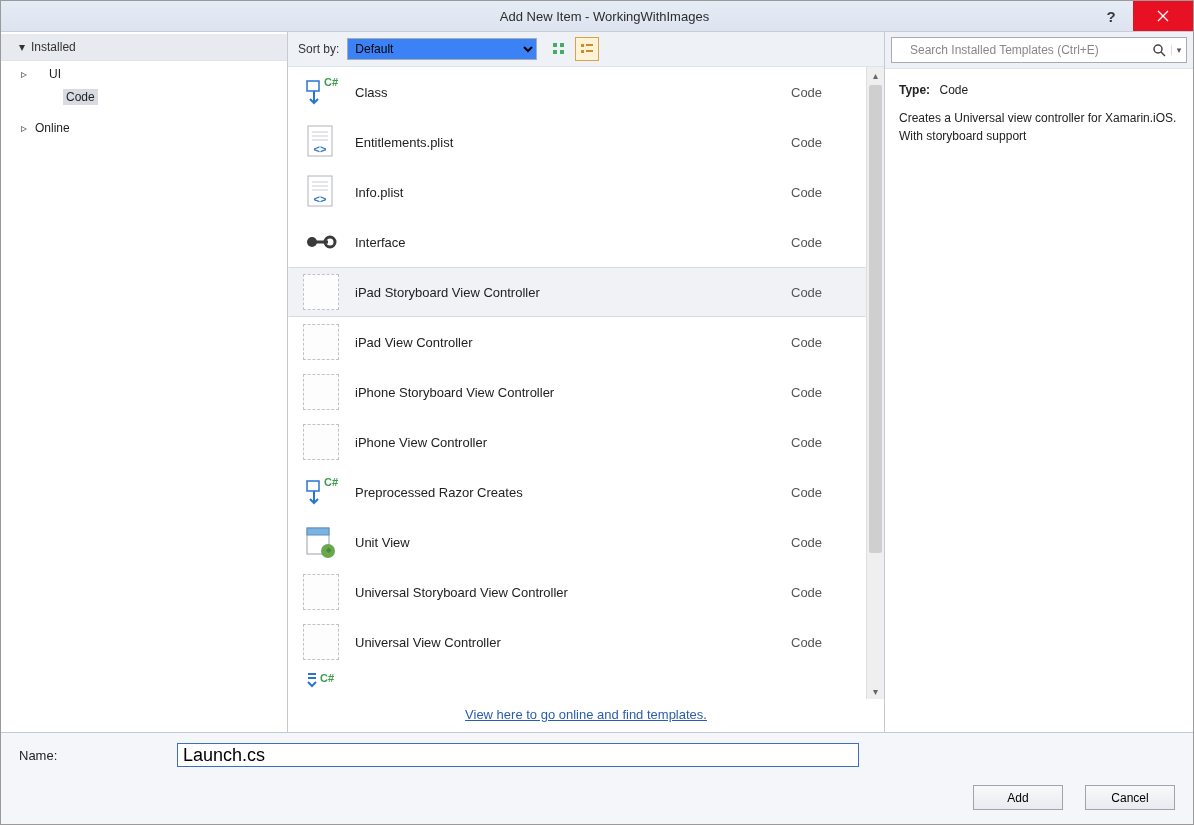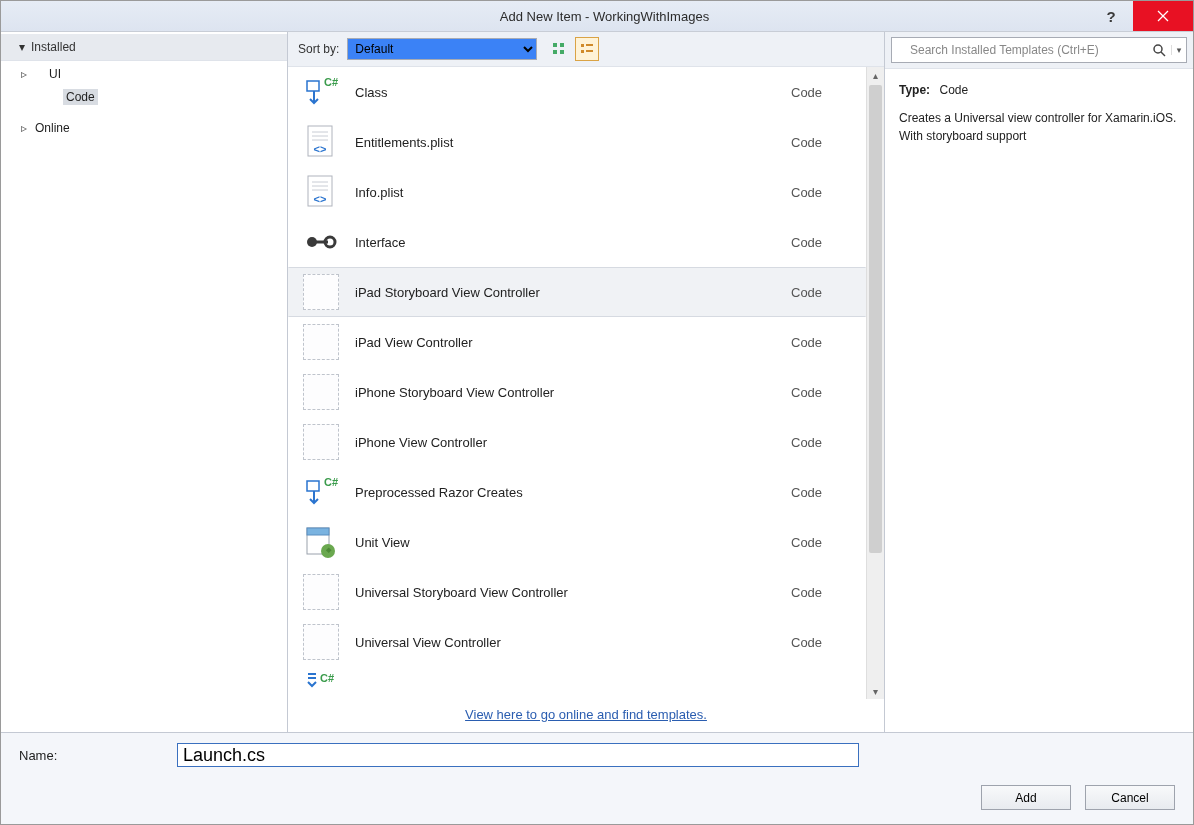--- a/index.html
+++ b/index.html
@@ -252,21 +252,21 @@
   .name-row .label { width: 120px; font-size: 13px; color: #222; }
   .name-row input {
     width: 670px; height: 22px;
     border: 1px solid #3a70bf;
     padding: 0 5px;
     font-size: 18px;
     outline: none;
     margin-left: 26px;
   }
   .button-row {
-    display: flex; justify-content: flex-end; gap: 14px;
+    display: flex; justify-content: flex-end; gap: 22px;
   }
   .button-row button {
     width: 90px; height: 25px;
     background: linear-gradient(#f8f9fb, #e8ebef);
     border: 1px solid #9ea3ad;
     font-size: 12px;
     cursor: default;
   }
 
   

